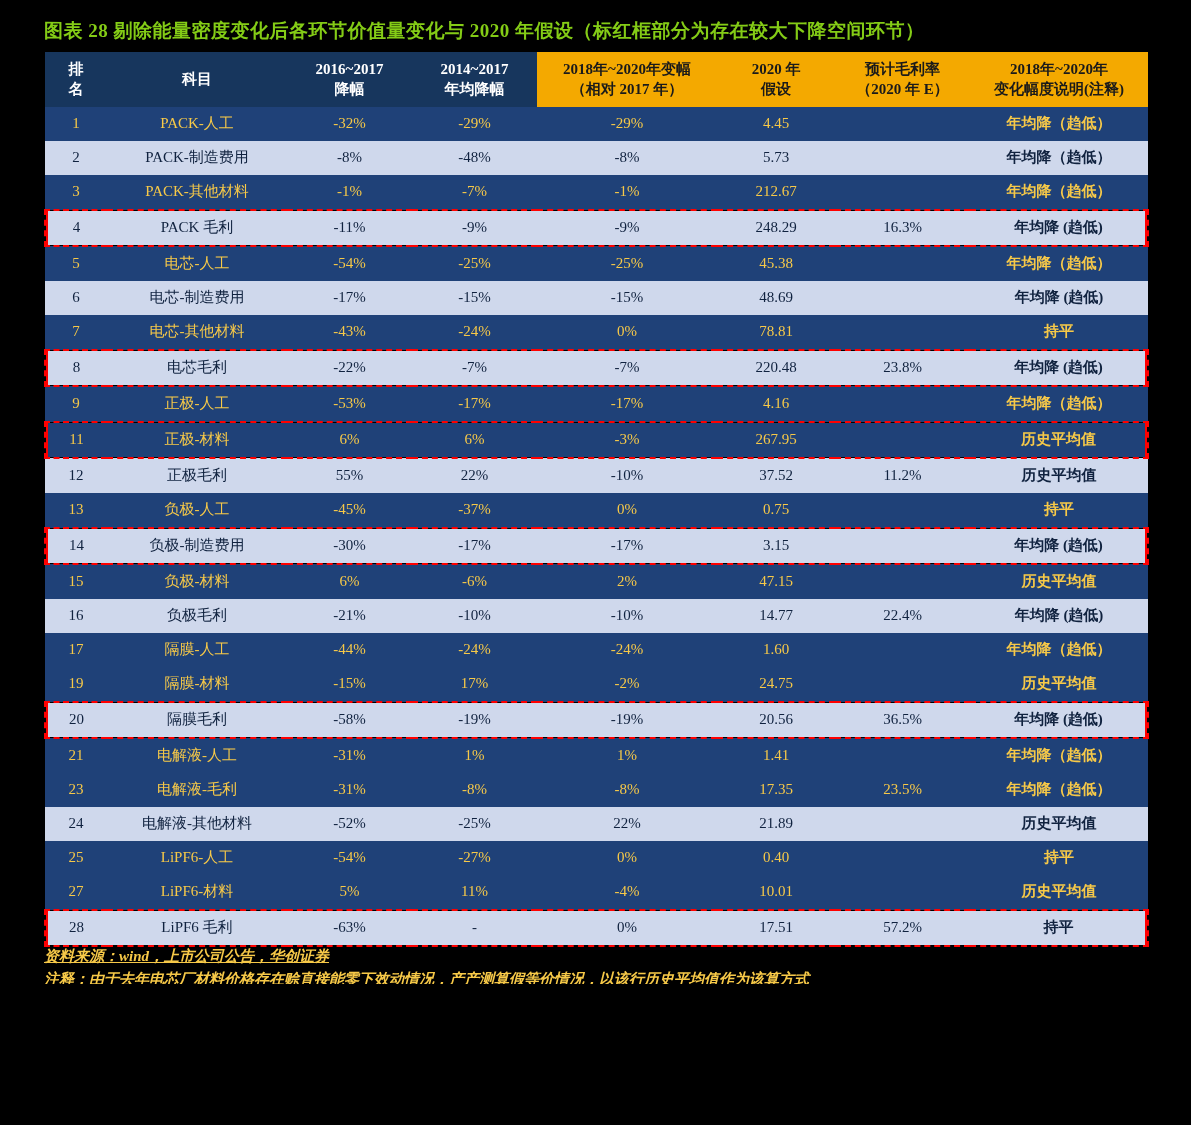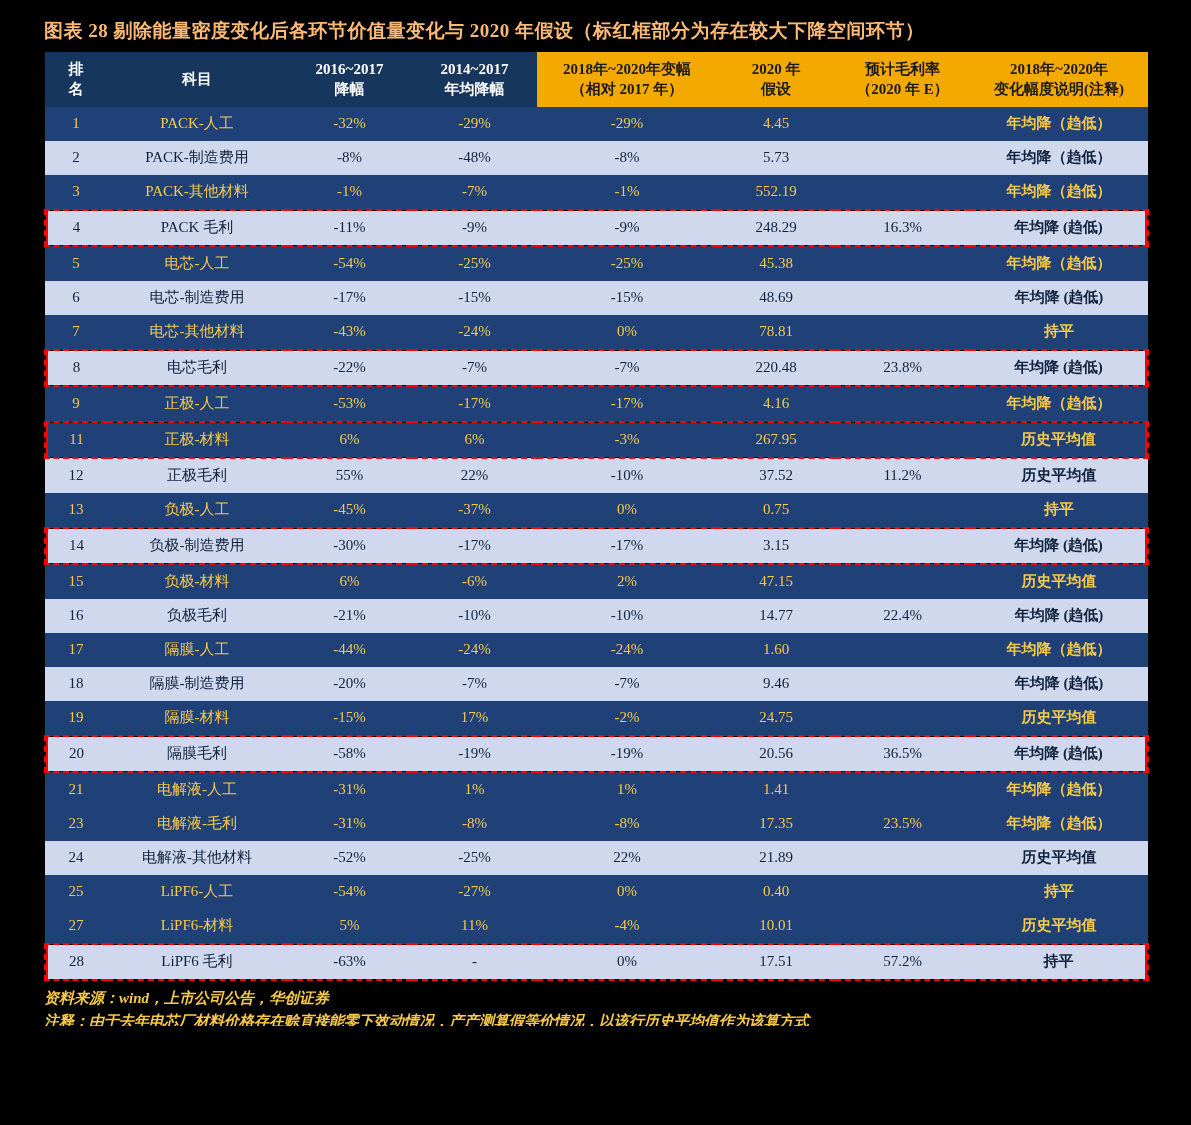--- a/index.html
+++ b/index.html
@@ -16,21 +16,21 @@
   }
   .page {
     position: relative;
     width: 1191px;
     height: 1125px;
     background: #000000;
     box-sizing: border-box;
     padding: 0 44px;
   }
   .fig-title {
-    color: #fdba74;
+    color: #84cc16;
     font-family: "Liberation Serif", serif;
     font-weight: bold;
     font-size: 19px;
     letter-spacing: 0.5px;
     padding-top: 18px;
     padding-bottom: 8px;
     white-space: nowrap;
   }
 
   table.data {
@@ -84,22 +84,23 @@
     border-bottom: 2px dashed #ff0000;
   }
   tr.box td.first { border-left: 2px dashed #ff0000; }
   tr.box td.last { border-right: 2px dashed #ff0000; }
 
   .source {
     color: #f7c948;
     font-style: italic;
     font-weight: bold;
     font-size: 15px;
-    padding-top: 8px;
+    padding-top: 0;
     white-space: nowrap;
+    text-decoration: underline;
   }
   .footnote {
     color: #f7c948;
     font-style: italic;
     font-weight: bold;
     font-size: 15px;
     padding-top: 4px;
     white-space: nowrap;
     overflow: hidden;
     height: 14px;
@@ -186,21 +187,21 @@
           <td>5.73</td>
           <td></td>
           <td class="note last">年均降（趋低）</td>
         </tr>
         <tr class="odd">
           <td class="first">3</td>
           <td>PACK-其他材料</td>
           <td>-1%</td>
           <td>-7%</td>
           <td>-1%</td>
-          <td>552.19</td>
+          <td>212.67</td>
           <td></td>
           <td class="note last">年均降（趋低）</td>
         </tr>
         <tr class="even box">
           <td class="first">4</td>
           <td>PACK 毛利</td>
           <td>-11%</td>
           <td>-9%</td>
           <td>-9%</td>
           <td>248.29</td>
@@ -319,30 +320,20 @@
         </tr>
         <tr class="odd">
           <td class="first">17</td>
           <td>隔膜-人工</td>
           <td>-44%</td>
           <td>-24%</td>
           <td>-24%</td>
           <td>1.60</td>
           <td></td>
           <td class="note last">年均降（趋低）</td>
-        </tr>
-        <tr class="even">
-          <td class="first">18</td>
-          <td>隔膜-制造费用</td>
-          <td>-20%</td>
-          <td>-7%</td>
-          <td>-7%</td>
-          <td>9.46</td>
-          <td></td>
-          <td class="note last">年均降 (趋低)</td>
         </tr>
         <tr class="odd">
           <td class="first">19</td>
           <td>隔膜-材料</td>
           <td>-15%</td>
           <td>17%</td>
           <td>-2%</td>
           <td>24.75</td>
           <td></td>
           <td class="note last">历史平均值</td>

